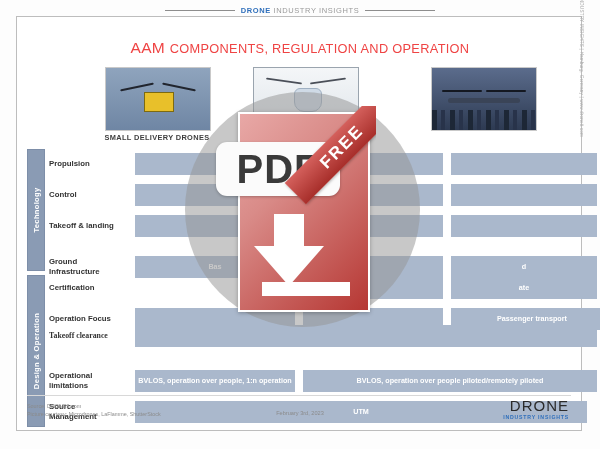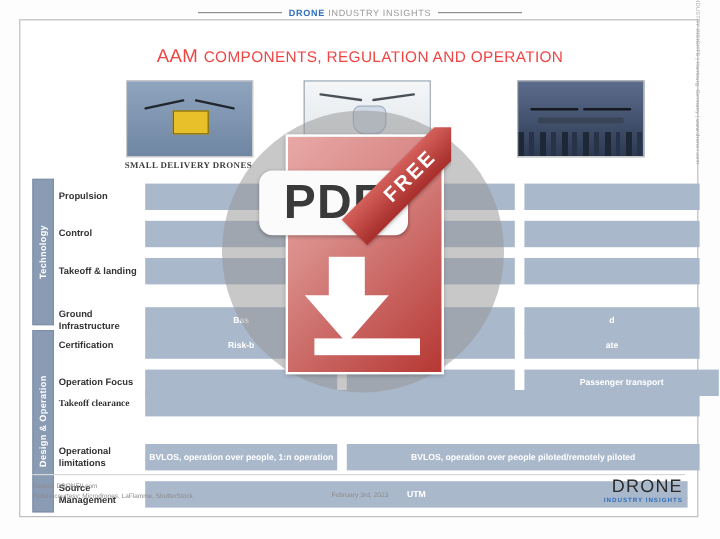--- a/index.html
+++ b/index.html
@@ -28,21 +28,21 @@
     position:absolute;left:16px;top:16px;width:566px;height:415px;
     border:1px solid #bdbdbd;background:#fff;box-sizing:border-box;
   }
   .title{
     position:absolute;left:0;top:22px;width:566px;text-align:center;
     font-size:15.5px;color:#ef4444;letter-spacing:.3px;
   }
   .title .sc{font-size:12.8px;}
 
   
-  .photos{position:absolute;left:0;top:50px;width:566px;height:80px;font-family:Liberation Serif, serif;}
+  .photos{position:absolute;left:0;top:50px;width:566px;height:80px;}
   .photo{
     position:absolute;top:0;width:104px;height:62px;overflow:hidden;
     border:1px solid #c9c9c9;background:#93a5bb;
   }
   .photo.p1{left:88px;}
   .photo.p2{left:236px;border-color:#9aa4ae;background:#eef1f4;}
   .photo.p3{left:414px;background:#41506b;}
   .ph-cap{
     position:absolute;top:66px;width:150px;text-align:center;
     font-size:7.4px;font-weight:bold;letter-spacing:.35px;color:#3e3e3e;
@@ -82,21 +82,21 @@
   .rowlabel{
     position:absolute;left:0;top:0;width:68px;height:30px;
     display:flex;align-items:center;
     font-size:7.8px;font-weight:bold;color:#333;line-height:1.25;
   }
   .cells{position:absolute;left:72px;top:4px;width:462px;height:22px;}
   .cell{
     position:absolute;top:0;height:22px;background:#aab8cc;
     display:flex;align-items:center;justify-content:center;text-align:center;
     font-size:7.2px;font-weight:bold;color:#ffffff;line-height:1.2;
-    box-sizing:border-box;padding:0 3px;
+    box-sizing:border-box;padding:0 3px;margin-left:14px;
   }
 
   
   .srcs{position:absolute;left:10px;bottom:12px;font-size:5.4px;color:#8b8b8b;line-height:1.5;}
   .date{position:absolute;left:0;bottom:14px;width:566px;text-align:center;font-size:5.6px;color:#8b8b8b;}
   .footline{position:absolute;left:10px;right:10px;bottom:34px;height:1px;background:#d8d8d8;}
   .logo{position:absolute;right:12px;bottom:10px;text-align:right;}
   .logo .l1{font-size:15px;letter-spacing:1px;color:#2b2b2b;line-height:1;}
   .logo .l2{font-size:5.2px;letter-spacing:.8px;color:#2f6fbb;font-weight:bold;margin-top:1px;}
   .vcopy{
@@ -223,21 +223,20 @@
           <div class="rowlabel">Ground Infrastructure</div>
           <div class="cells">
             <div class="cell" style="left: 0px; width: 160px;">Bas</div>
             <div class="cell" style="left: 168px; width: 140px;"></div>
             <div class="cell" style="left: 316px; width: 146px;">d</div>
           </div>
         </div>
         <div class="row" style="top: 128px;">
           <div class="rowlabel">Certification</div>
           <div class="cells">
-            <div class="cell" style="left: 0px; width: 160px;">Risk-b</div>
             <div class="cell" style="left: 168px; width: 140px;"></div>
             <div class="cell" style="left: 316px; width: 146px;">ate</div>
           </div>
         </div>
         <div class="row" style="top: 159px;">
           <div class="rowlabel">Operation Focus</div>
           <div class="cells">
             <div class="cell" style="left: 0px; width: 160px;"></div>
             <div class="cell" style="left: 168px; width: 140px;"></div>
             <div class="cell" style="left: 316px; width: 162px;">Passenger transport</div>

